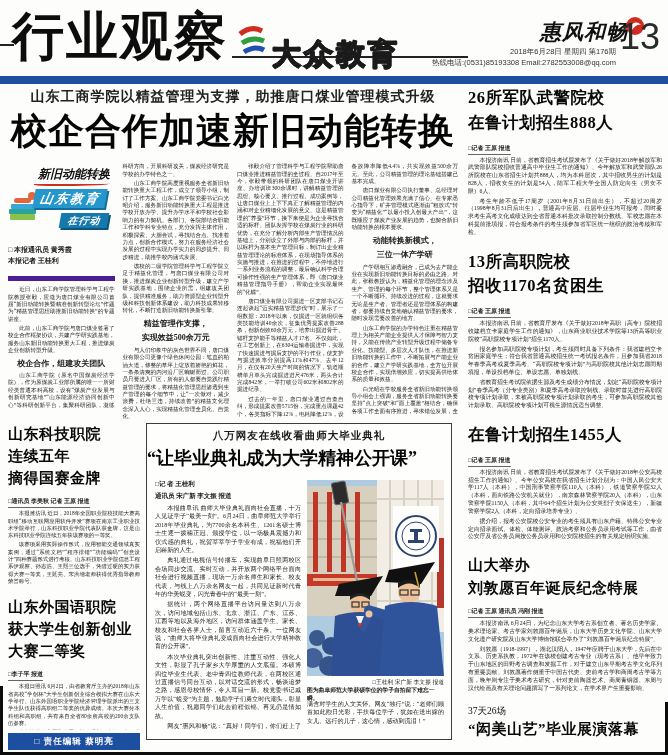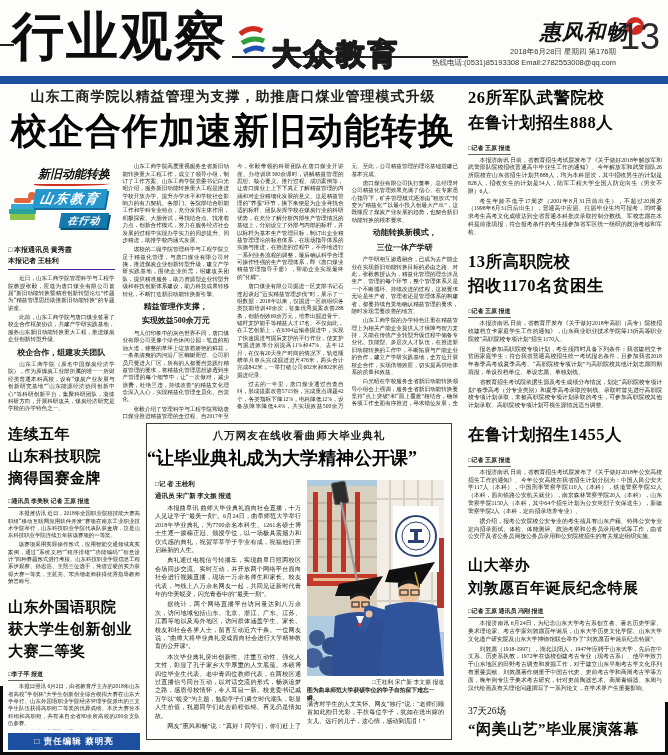--- a/index.html
+++ b/index.html
@@ -29,21 +29,21 @@
   
   .main-wrap{position:absolute;left:8px;top:88px;width:450px;}
   .main-kicker{text-align:center;font-size:14px;font-weight:600;letter-spacing:1px;color:#222;}
   .main-headline{text-align:center;font-size:36px;font-weight:900;letter-spacing:1px;
                  color:#050505;margin-top:4px;line-height:1.2;}
   .main-body{margin-top:10px;height:258px;overflow:hidden;
              column-count:4;column-gap:8px;font-size:5.6px;line-height:1.32;
              text-align:justify;color:#222;}
   .main-body p{margin:0 0 2px 0;text-indent:2em;}
   .colsub{font-weight:bold;text-align:center;font-size:8px;margin:4px 0 3px;text-indent:0 !important;}
-  .byline-box{border-bottom:1px solid #4c1d95;padding:2px 0 3px;margin-bottom:5px;
+  .byline-box{border-bottom:5px solid #4c1d95;padding:2px 0 10px;margin-bottom:5px;
               font-size:7px;font-weight:bold;line-height:1.5;text-align:left;}
 
   
   .campaign{position:relative;width:104px;height:74px;margin:0 0 6px 0;break-inside:avoid;}
   .camp-line1{position:absolute;left:30px;top:4px;font-family:"Liberation Sans",sans-serif;
               font-style:italic;font-weight:900;font-size:12px;color:#111;white-space:nowrap;}
   .camp-swoosh{position:absolute;left:26px;top:19px;width:76px;height:4px;border-bottom:2.5px solid #cf2f23;border-radius:0 0 60% 30%;}
   .camp-ribbon1{position:absolute;left:26px;top:26px;width:72px;height:19px;background:#2697cd;
                 transform:skewX(-10deg);box-shadow:2px 2px 0 #146d9c;
                 color:#fff;font-family:"Liberation Sans",sans-serif;font-style:italic;font-weight:900;
@@ -175,22 +175,22 @@
       <div class="colsub" data-name="main-subhead-3b">三位一体产学研</div>
       <p data-name="main-paragraph">产学研相互渗透融合，已成为去产能企业在实现新旧动能转换目标的必由之路。对此，张毅教授认为，精益化管理的理念涉及生产、管理的每个环节，整个管理体系又是一个不断循环、持续改进的过程，这就要求无论是生产者、管理者还是管理体系的构建者，都要持续自觉地确认精益管理的要求，随时发现需要改善的地方。</p>
       <p data-name="main-paragraph">山东工商学院的办学特色注重在精益管理上为相关产能企业提供人才保障与智力支持，又能在传统产业转型升级过程中储备专业化、技能型、多层次人才队伍，在推进新旧动能转换的工作中，不断拓展与产能企业的合作，建立产学研实践基地，全方位开展校企合作，实现倍增效应，切实提高供给体系的质量和效益。</p>
       <p data-name="main-paragraph">白光昭在学校服务全省新旧动能转换领导小组会上强调，服务全省新旧动能转换要坚持“点上突破”和“面上覆盖”相结合，确保各项工作全面有序推进，寻求错位发展，全方位开放校企合作，实现高层次对接，激发学校事业发展活力。</p>
     </div>
   </div>
 
   <div class="left-col" data-name="left-article-column">
     <div data-name="article-shandong-keji">
       <div class="lh1" data-name="article-headline">
+        <div>山东科技职院</div>
         <div>连续五年</div>
-        <div>山东科技职院</div>
         <div>摘得国赛金牌</div>
       </div>
       <div class="small-byline" data-name="article-byline">□通讯员 李美秋 记者 王原 报道</div>
       <div class="sbody" data-name="article-body">
         <p data-name="paragraph">本报潍坊讯 近日，2018年全国职业院校技能大赛高职组“移动互联网应用软件开发”赛项在南京工业职业技术学院举行，山东科技职业学院代表队获金牌，这是山东科技职业学院连续五年获该赛项的一等奖。</p>
         <p data-name="paragraph">该赛项采用实际操作形式，应用智能交通领域真实案例，通过“系统文档”“程序排错”“功能编码”“创意设计”四种赛题形式进行考核。山东科技职业学院信息工程系伊观察、孙志浩、王熙三位选手，凭借过硬的实力获得大赛一等奖，王延亮、宋洪增老师获得优秀指导教师荣誉称号。</p>
       </div>
     </div>
 
     <div class="gap-top" data-name="article-shandong-waiguoyu">

